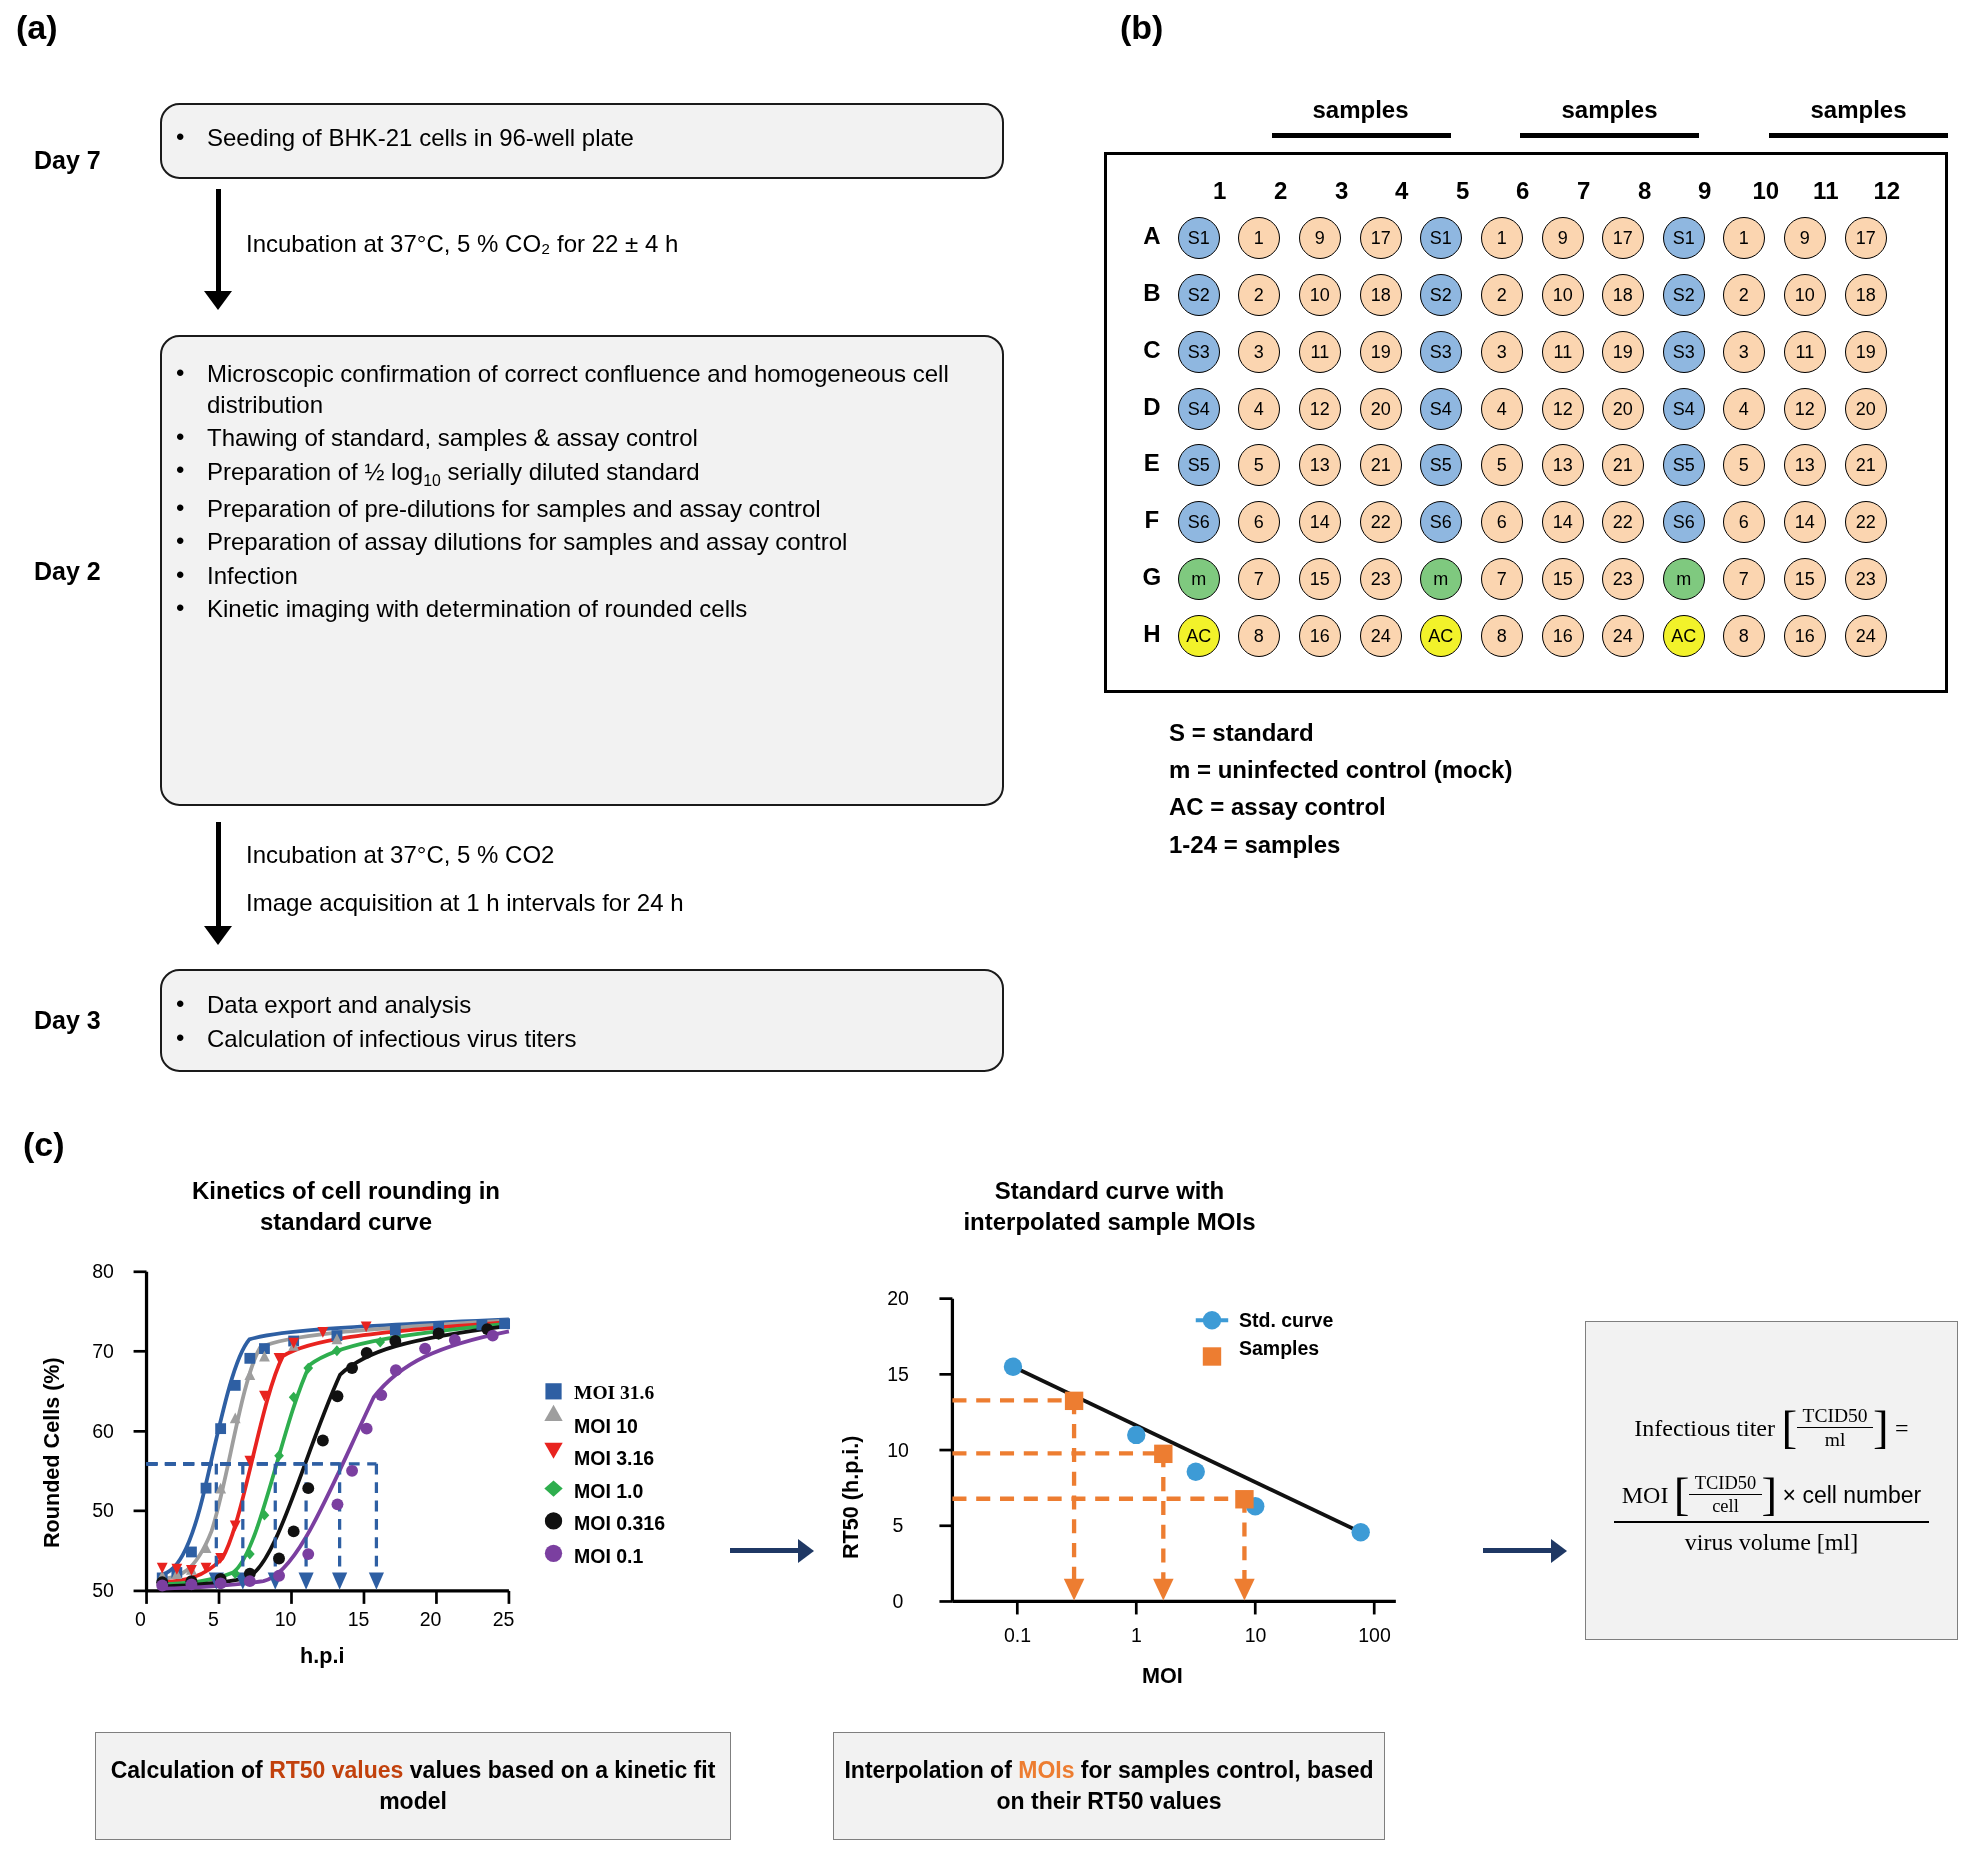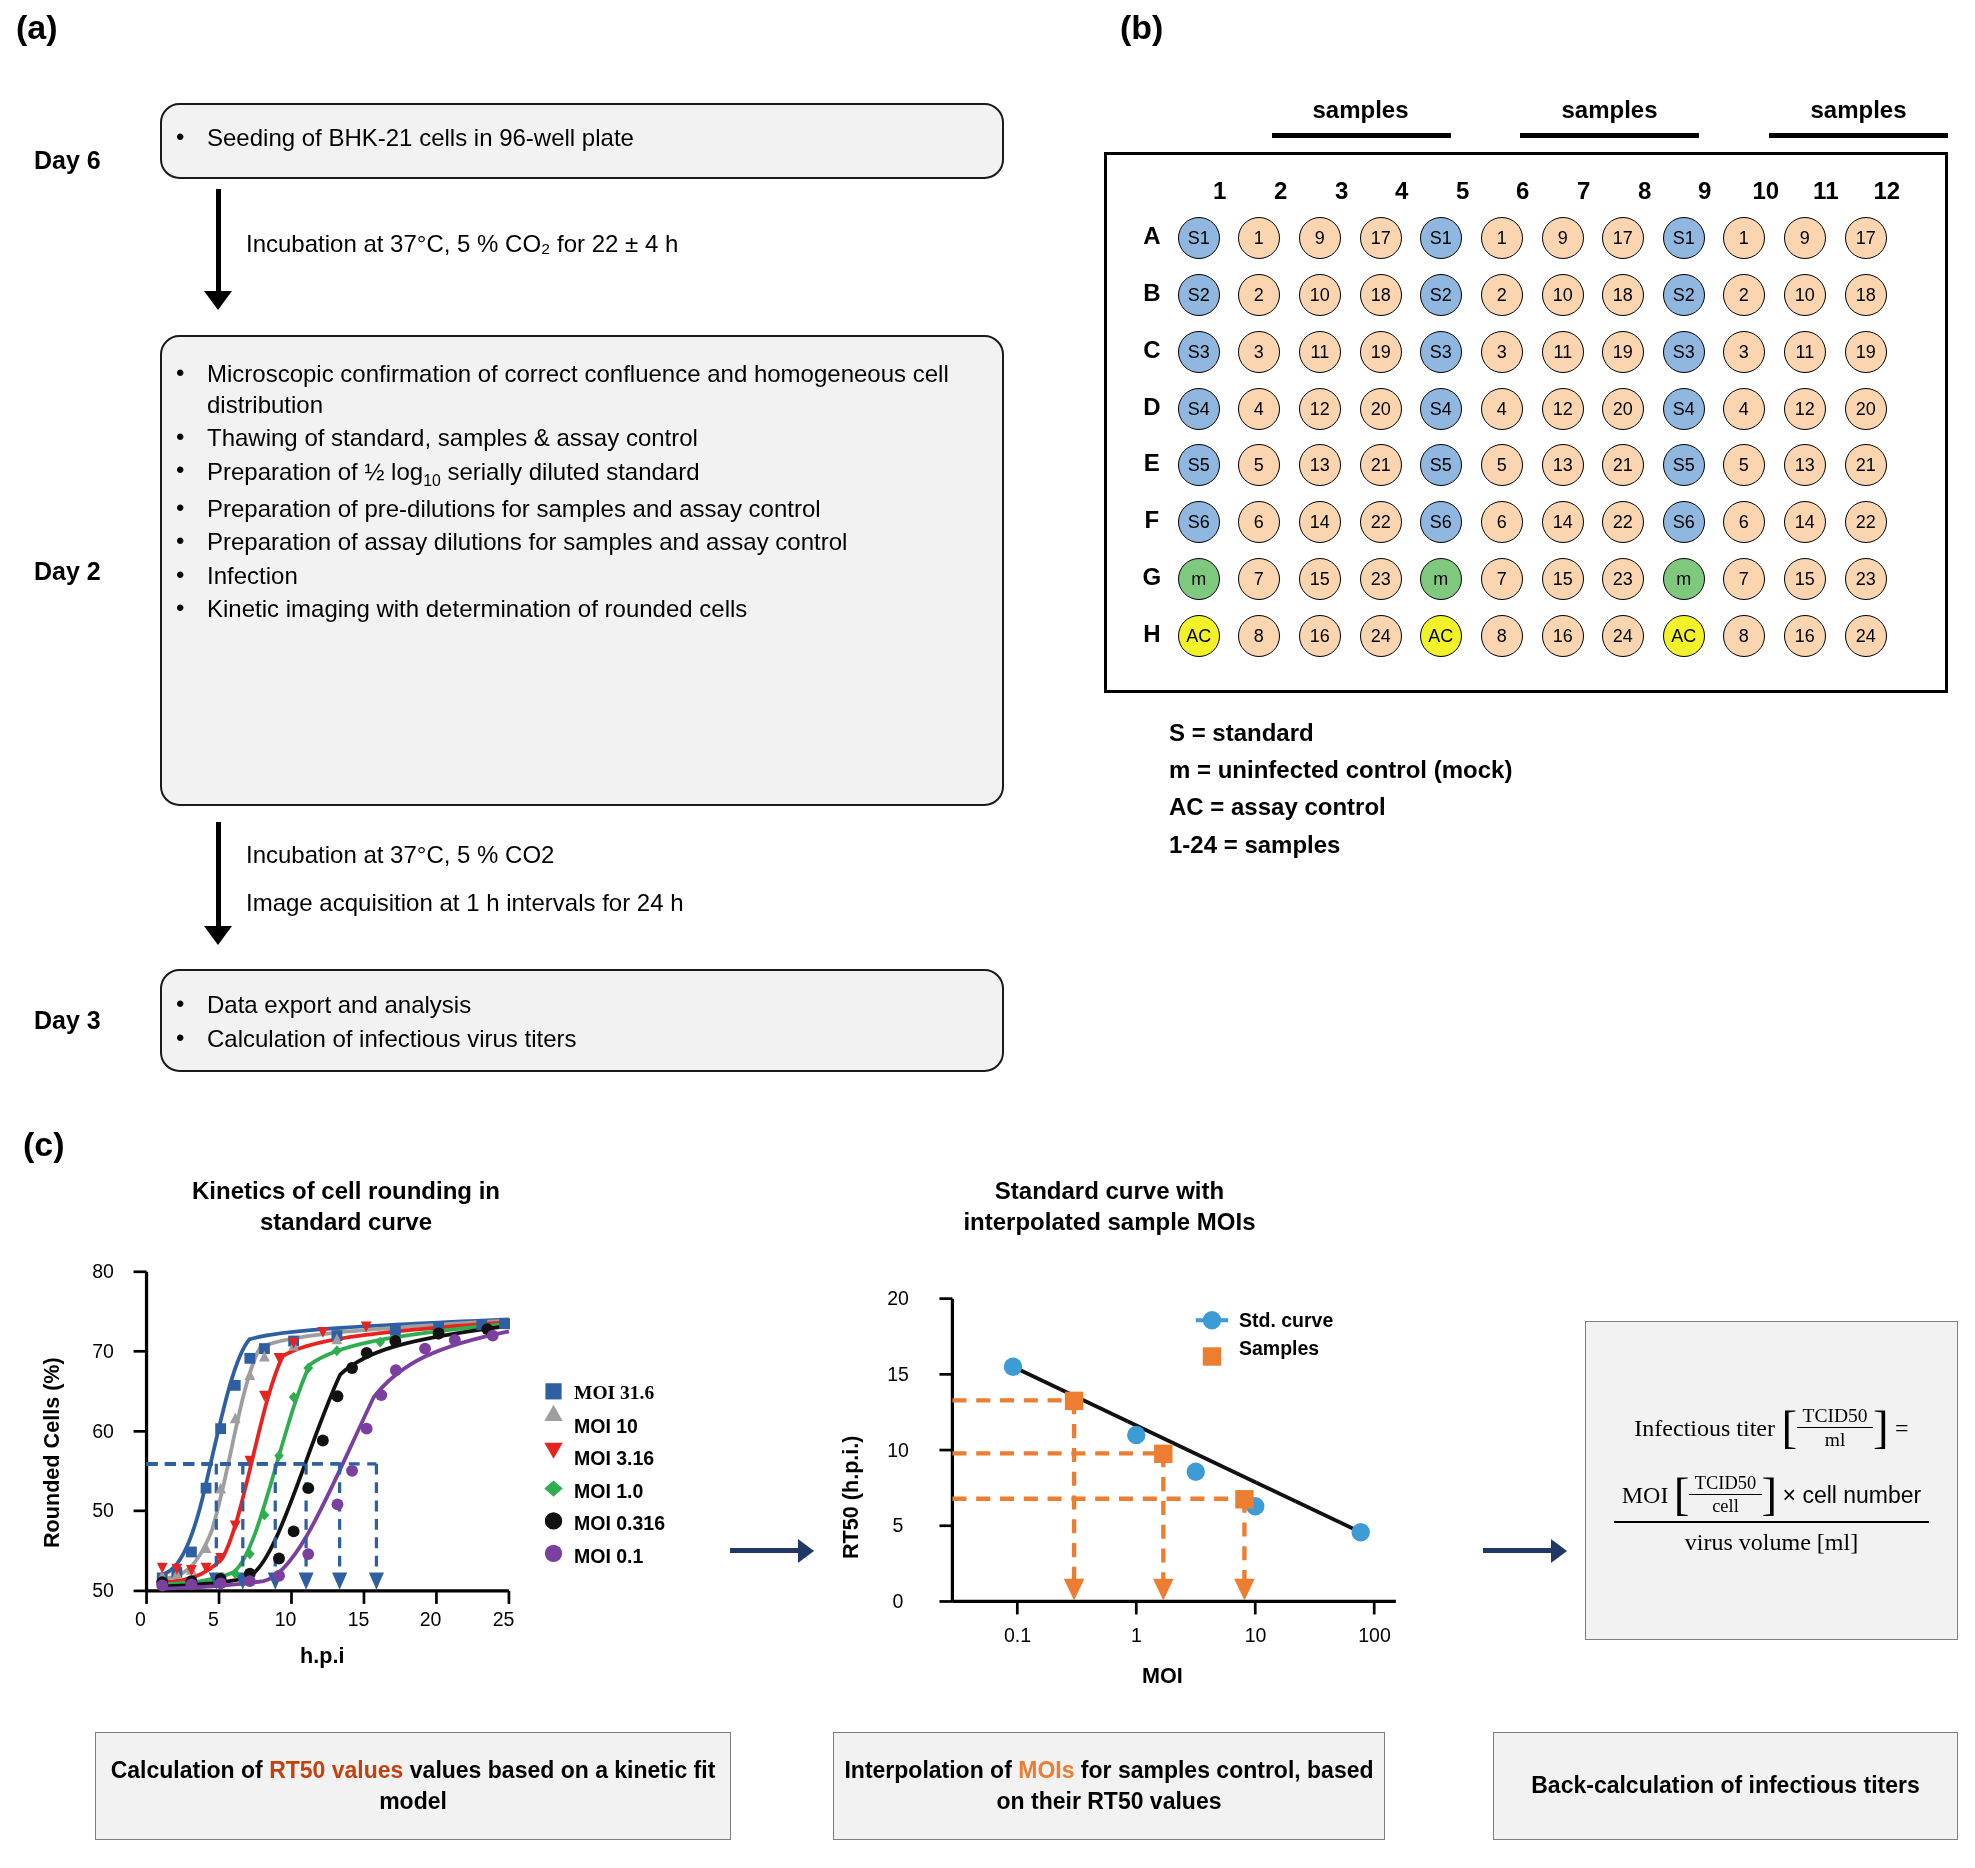--- a/index.html
+++ b/index.html
@@ -170,21 +170,21 @@
     font-size:47px;font-weight:300;line-height:0.85;
   }
 </style>
 </head>
 <body>
 
 <div class="panel-label" style="left:16px;top:7.6px;">(a)</div>
 
 <div id="panel-a">
 
-  <div class="day-label" style="left:34px;top:146px;">Day 6</div>
+  <div class="day-label" style="left:34px;top:146px;">Day 7</div>
   <div class="day-label" style="left:34px;top:557px;">Day 2</div>
   <div class="day-label" style="left:34px;top:1006px;">Day 3</div>
 
   <div class="flowbox" style="left:160px;top:103px;width:844px;height:76px;padding:17.3px 0 0 0;">
     <ul>
       <li>Seeding of BHK-21 cells in 96-well plate</li>
     </ul>
   </div>
 
   <div class="arrowwrap" style="left:216px;top:189px;height:124px;">
@@ -665,17 +665,14 @@
       <span>Calculation of </span><span class="blue-t">RT50 values</span><span> values based on a kinetic fit model</span>
     </div>
   </div>
 
   <div class="caption-box" style="left:833px;top:617px;width:552px;height:108px;">
     <div>
       <span>Interpolation of </span><span class="orange-t">MOIs</span><span> for samples control, based on their RT50 values</span>
     </div>
   </div>
 
-  <div class="caption-box" style="left:1493px;top:617px;width:465px;height:108px;">
-    <div>Back-calculation of infectious titers</div>
-  </div>
 </div>
 
 
 </body></html>

